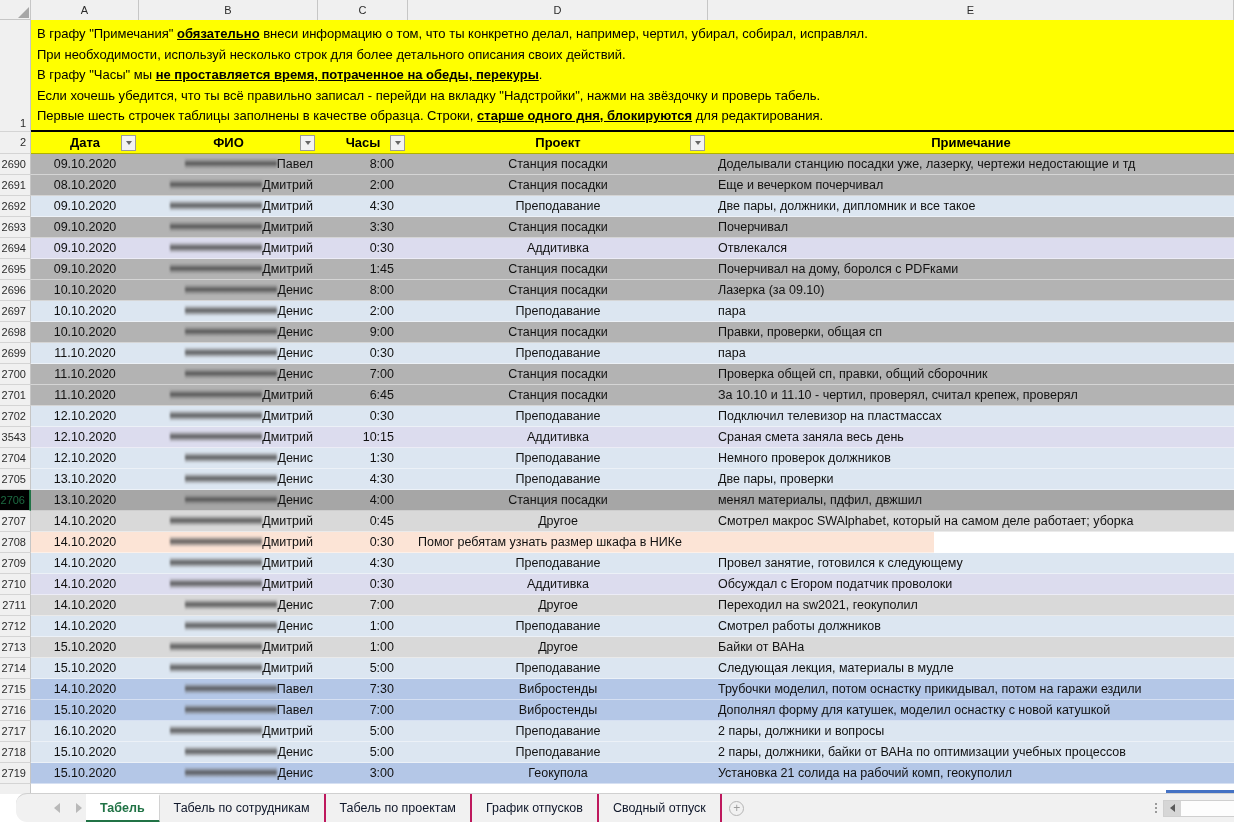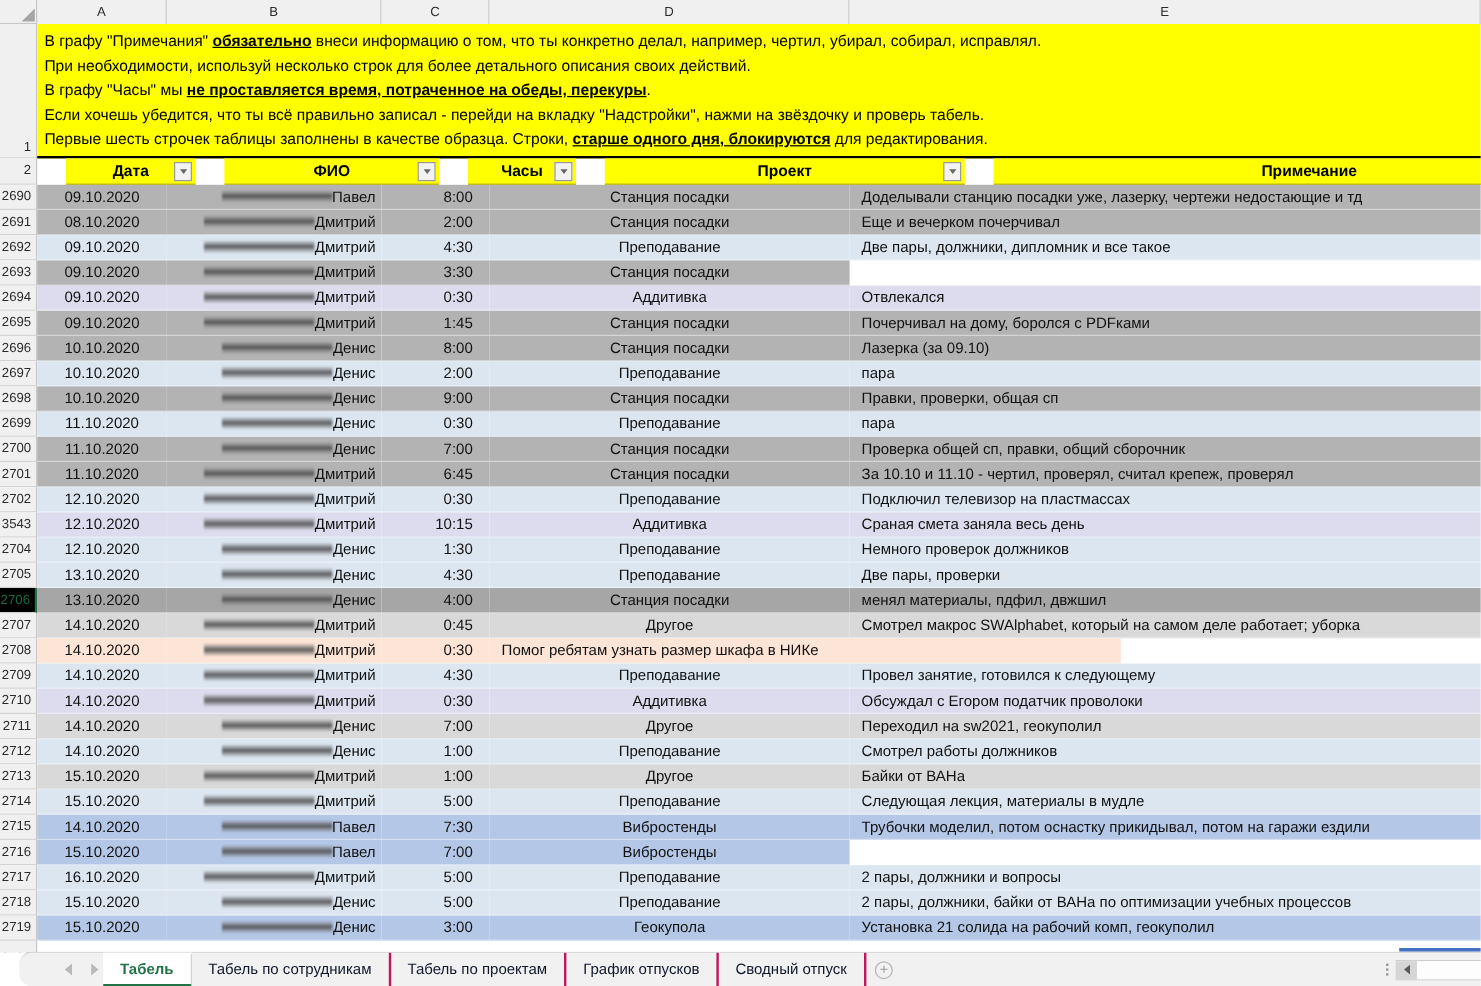--- a/index.html
+++ b/index.html
@@ -142,21 +142,20 @@
     display: flex; align-items: center; justify-content: flex-end;
     padding-right: 4px;
   }
   .fhdr {
     background: #ffff00;
     height: 22px;
     display: flex; align-items: center; justify-content: center;
     position: relative;
     font-size: 13px; font-weight: bold; color: #000;
     border-bottom: 1px solid #b0b000;
-    margin-left: 24px;
   }
   .fbtn {
     position: absolute;
     right: 3px; top: 3px;
     width: 15px; height: 16px;
     background: #f2f2f2;
     border: 1px solid #9a9a9a;
     display: flex; align-items: center; justify-content: center;
   }
   .fbtn::after {
@@ -336,20 +335,21 @@
       </div>
       <div class="row">
         <div class="rowhdr">2693</div>
         <div class="cell date f-gray rowline">09.10.2020</div>
         <div class="cell fio f-gray rowline">
           <span class="redact"></span>
           <span class="fio-name">Дмитрий</span>
         </div>
         <div class="cell hours f-gray rowline">3:30</div>
         <div class="cell proj f-gray rowline">Станция посадки</div>
+        <div class="cell note f-gray rowline">Почерчивал</div>
       </div>
       <div class="row">
         <div class="rowhdr">2694</div>
         <div class="cell date f-lavender rowline">09.10.2020</div>
         <div class="cell fio f-lavender rowline">
           <span class="redact"></span>
           <span class="fio-name">Дмитрий</span>
         </div>
         <div class="cell hours f-lavender rowline">0:30</div>
         <div class="cell proj f-lavender rowline">Аддитивка</div>
@@ -587,20 +587,21 @@
       </div>
       <div class="row">
         <div class="rowhdr">2716</div>
         <div class="cell date f-medblue rowline">15.10.2020</div>
         <div class="cell fio f-medblue rowline">
           <span class="redact"></span>
           <span class="fio-name">Павел</span>
         </div>
         <div class="cell hours f-medblue rowline">7:00</div>
         <div class="cell proj f-medblue rowline">Вибростенды</div>
+        <div class="cell note f-medblue rowline">Дополнял форму для катушек, моделил оснастку с новой катушкой</div>
       </div>
       <div class="row">
         <div class="rowhdr">2717</div>
         <div class="cell date f-lightblue rowline">16.10.2020</div>
         <div class="cell fio f-lightblue rowline">
           <span class="redact"></span>
           <span class="fio-name">Дмитрий</span>
         </div>
         <div class="cell hours f-lightblue rowline">5:00</div>
         <div class="cell proj f-lightblue rowline">Преподавание</div>

